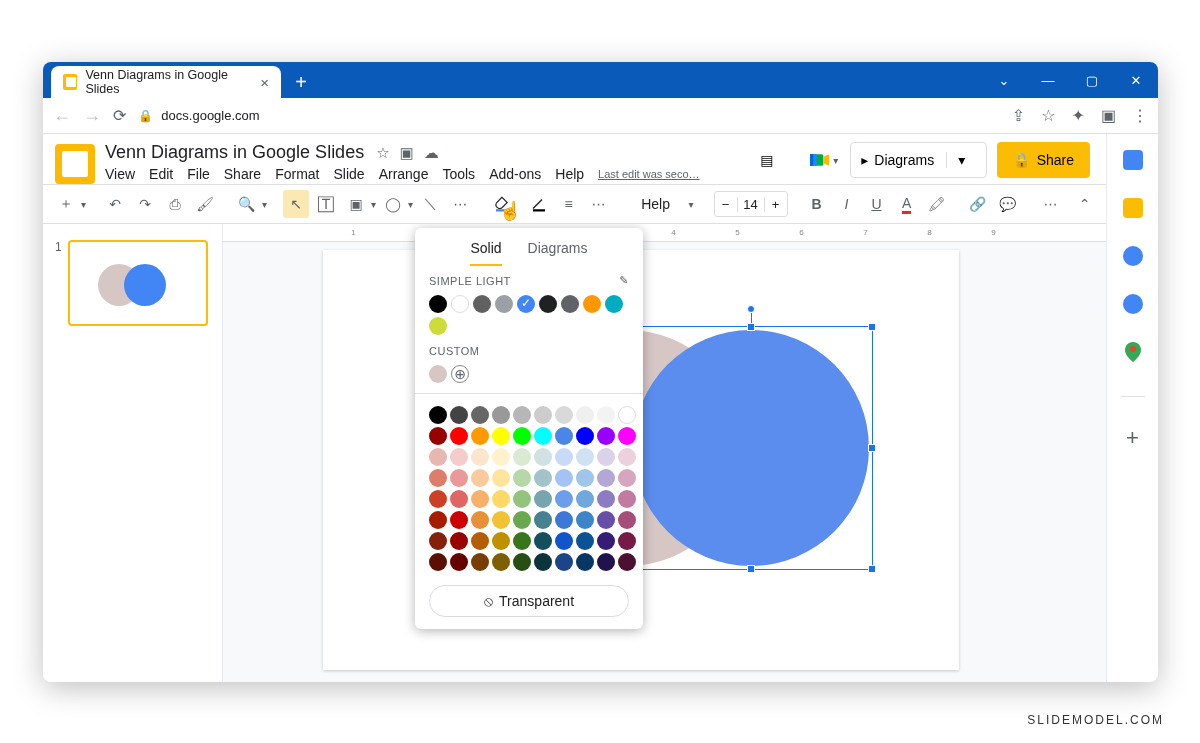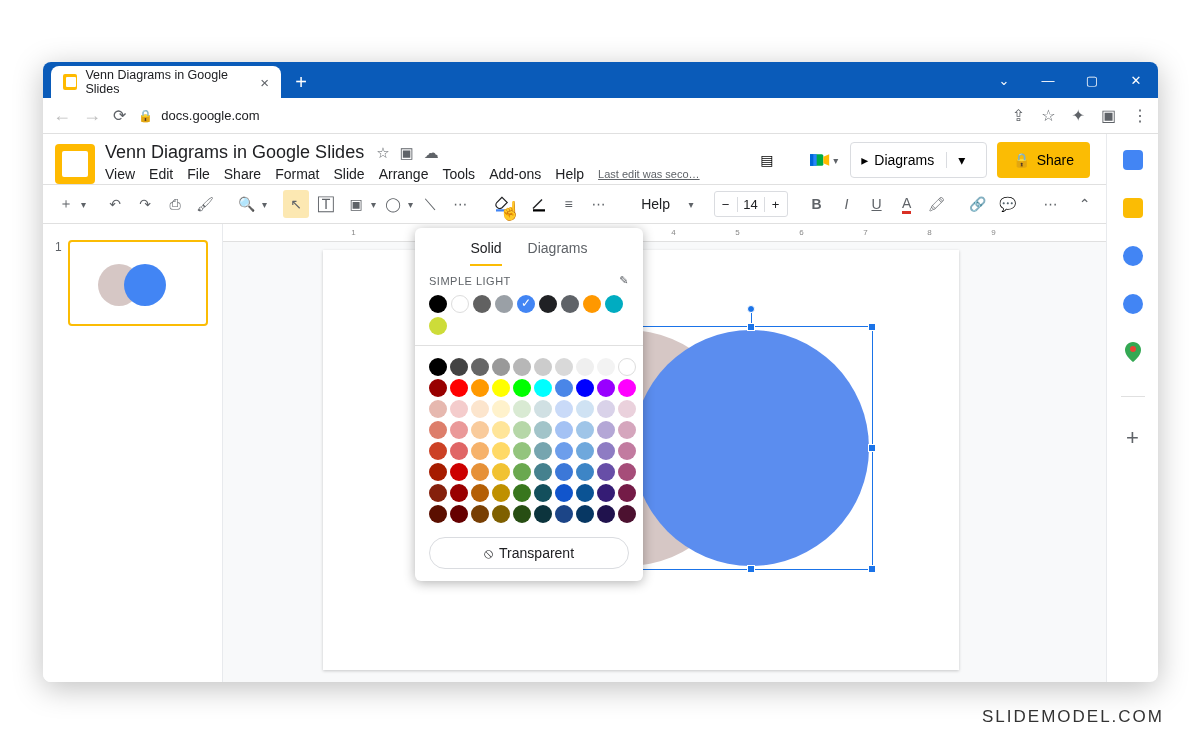--- a/index.html
+++ b/index.html
@@ -69,21 +69,21 @@
   .picker-sec{padding:8px 14px 2px;}
   .picker-label{font-size:11px;color:#5f6368;letter-spacing:0.5px;display:flex;justify-content:space-between;align-items:center;}
   .swatch-row{display:flex;gap:4px;margin-top:8px;flex-wrap:wrap;}
   .sw{width:18px;height:18px;border-radius:50%;position:relative;}
   .sw.sel::after{content:"✓";position:absolute;color:#fff;font-size:12px;left:4px;top:1px;}
   .sw.add{border:1.5px solid #888;color:#5f6368;display:flex;align-items:center;justify-content:center;font-size:14px;}
   .grid{display:grid;grid-template-columns:repeat(10,18px);gap:3px;padding:4px 14px;}
   .gc{width:18px;height:18px;border-radius:50%;}
   .transparent-btn{margin:10px 14px 0;border:1px solid #dadce0;border-radius:16px;height:32px;display:flex;align-items:center;justify-content:center;gap:6px;font-size:14px;color:#202124;}
   .cursor{position:absolute;left:208px;top:-4px;z-index:101;font-size:18px;}
-  .watermark{position:absolute;right:36px;bottom:16px;font-size:17px;letter-spacing:2px;color:#333;}
+  .watermark{position:absolute;right:36px;bottom:16px;font-size:12px;letter-spacing:2px;color:#333;}
   .chev{font-size:10px;color:#5f6368;margin-left:-2px;}
   .dropdown-caret{width:30px;border-left:1px solid #dadce0;margin-left:6px;display:flex;align-items:center;justify-content:center;}
 </style>
 </head>
 <body>
 
 <div class="browser">
   <div class="titlebar">
     <div class="tab">
       <span class="tab-icon"></span>
@@ -287,20 +287,29 @@
                   <div class="sw" style="background: rgb(0, 0, 0);"></div>
                   <div class="sw" style="background: rgb(255, 255, 255); border: 1px solid rgb(221, 221, 221);"></div>
                   <div class="sw" style="background: rgb(97, 97, 97);"></div>
                   <div class="sw" style="background: rgb(154, 160, 166);"></div>
                   <div class="sw sel" style="background: rgb(66, 133, 244);"></div>
                   <div class="sw" style="background: rgb(32, 33, 36);"></div>
                   <div class="sw" style="background: rgb(95, 99, 104);"></div>
                   <div class="sw" style="background: rgb(255, 152, 0);"></div>
                   <div class="sw" style="background: rgb(0, 172, 193);"></div>
                   <div class="sw" style="background: rgb(205, 220, 57);"></div>
+                </div>
+            </div>
+            <div class="picker-sec">
+              <div class="picker-label">
+                  <span>CUSTOM</span>
+                </div>
+              <div class="swatch-row" id="custom-row">
+                  <div class="sw" style="background: rgb(214, 199, 197);"></div>
+                  <div class="sw add">⊕</div>
                 </div>
             </div>
             <div style="height:1px;background:#e0e0e0;margin:8px 0;"></div>
             <div class="grid" id="palette-grid">
                 <div class="gc" style="background: rgb(0, 0, 0);"></div>
                 <div class="gc" style="background: rgb(67, 67, 67);"></div>
                 <div class="gc" style="background: rgb(102, 102, 102);"></div>
                 <div class="gc" style="background: rgb(153, 153, 153);"></div>
                 <div class="gc" style="background: rgb(183, 183, 183);"></div>
                 <div class="gc" style="background: rgb(204, 204, 204);"></div>

